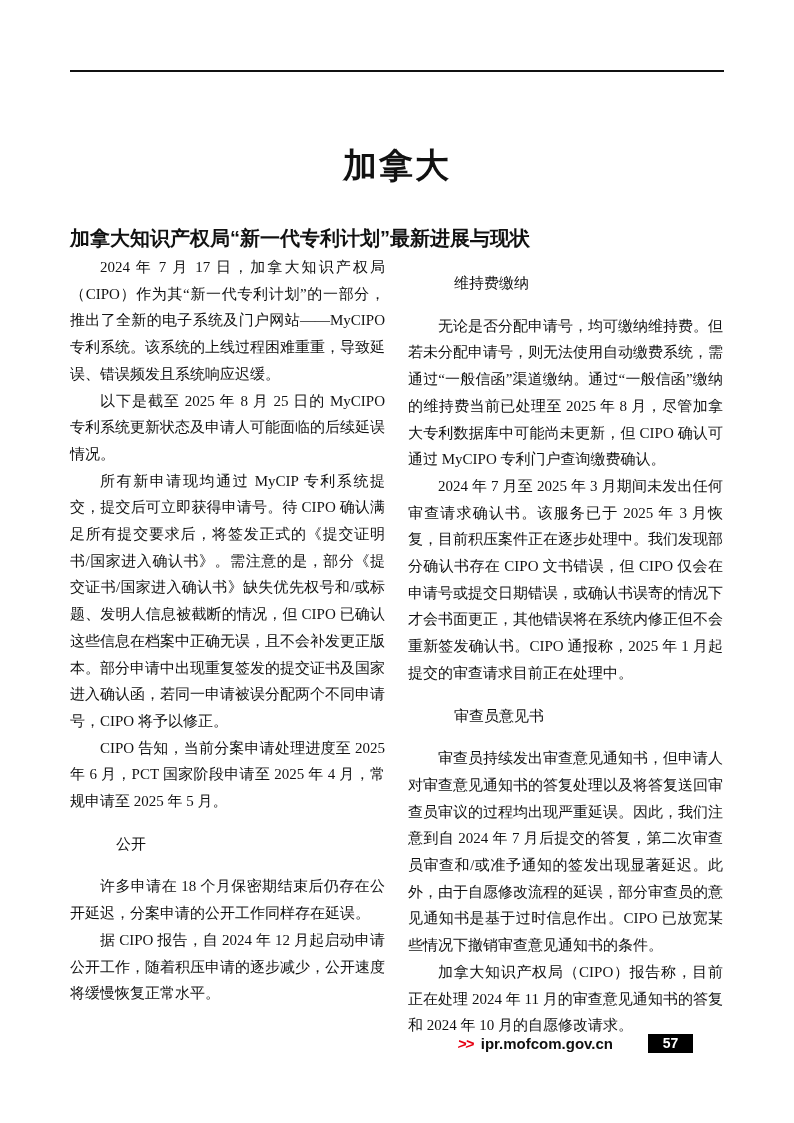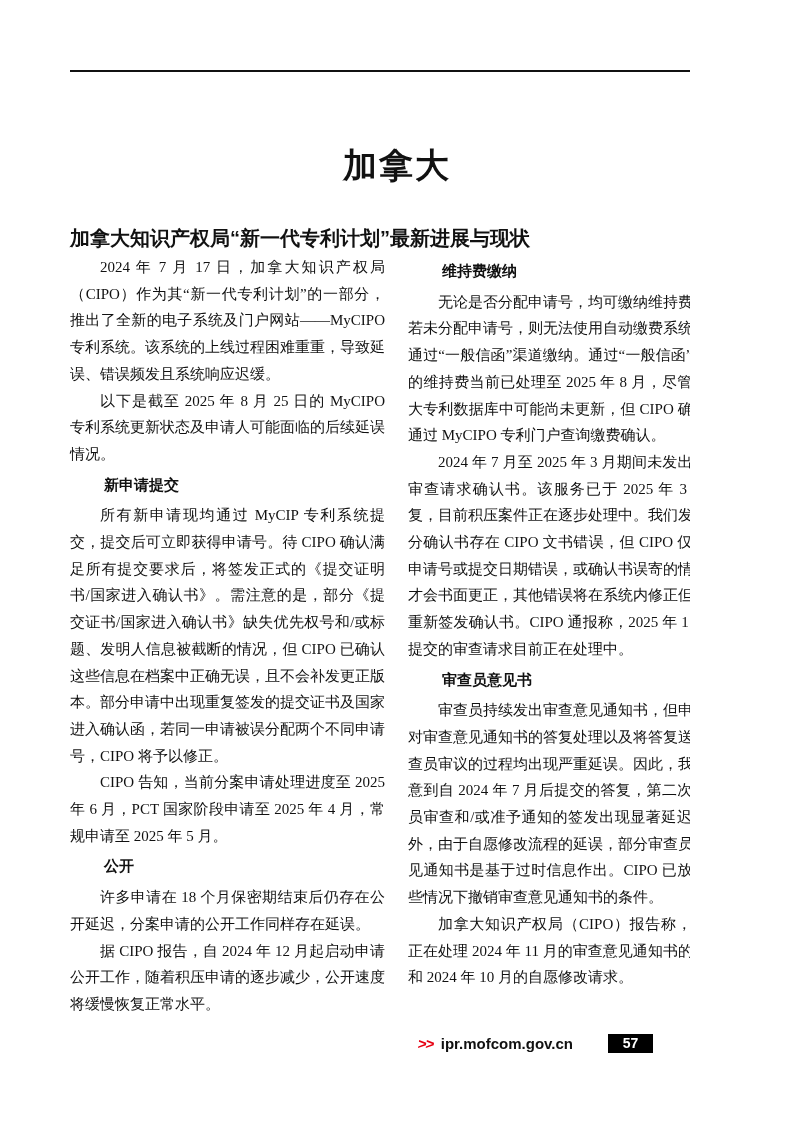--- a/index.html
+++ b/index.html
@@ -3,20 +3,21 @@
 <meta charset="utf-8">
 <style>
   html,body{margin:0;padding:0;}
   .page{
     position:relative;
     width:690px;height:1123px;
     background:#ffffff;
     color:var(--ink,#111);
     font-family:"Liberation Serif","DejaVu Serif",serif;
     overflow:hidden;
+    padding-left:40px;
   }
   .top-rule{
     position:absolute;left:70px;top:70px;
     width:654px;height:2px;background:var(--ink,#111);
   }
   .country-title{
     position:absolute;left:70px;top:142px;width:654px;
     text-align:center;
     font-family:"Liberation Sans","DejaVu Sans",sans-serif;
     font-weight:600;font-size:34px;line-height:1.4;
@@ -30,21 +31,21 @@
   .columns{
     position:absolute;left:70px;top:254px;width:654px;
     display:flex;gap:23px;
   }
   .col{
     width:315px;flex:0 0 315px;
     font-size:15px;line-height:26.7px;
     text-align:justify;text-justify:inter-ideograph;
   }
   .col .para{margin:0;text-indent:2em;}
-  .col .subhead{margin:4px;text-indent:2em;font-weight:700;}
+  .col .subhead{margin:16px;text-indent:2em;font-weight:400;}
   .footer{
     position:absolute;top:1032px;right:37px;height:22px;
     display:flex;align-items:center;
     font-family:"Liberation Sans","DejaVu Sans",sans-serif;
   }
   .footer .chevrons{
     color:var(--accent,#e60012);
     font-weight:700;font-size:15px;
     letter-spacing:-1px;transform:skewX(-8deg);
     margin-right:7px;
@@ -67,21 +68,20 @@
   <div class="top-rule"></div>
 
   <div class="country-title">加拿大</div>
 
   <div class="article-heading">加拿大知识产权局“新一代专利计划”最新进展与现状</div>
 
   <div class="columns">
     <div class="col" id="col-left">
         <div class="para">2024 年 7 月 17 日，加拿大知识产权局（CIPO）作为其“新一代专利计划”的一部分，推出了全新的电子系统及门户网站——MyCIPO 专利系统。该系统的上线过程困难重重，导致延误、错误频发且系统响应迟缓。</div>
         <div class="para">以下是截至 2025 年 8 月 25 日的 MyCIPO 专利系统更新状态及申请人可能面临的后续延误情况。</div>
-        <div class="subhead">新申请提交</div>
         <div class="para">所有新申请现均通过 MyCIP 专利系统提交，提交后可立即获得申请号。待 CIPO 确认满足所有提交要求后，将签发正式的《提交证明书/国家进入确认书》。需注意的是，部分《提交证书/国家进入确认书》缺失优先权号和/或标题、发明人信息被截断的情况，但 CIPO 已确认这些信息在档案中正确无误，且不会补发更正版本。部分申请中出现重复签发的提交证书及国家进入确认函，若同一申请被误分配两个不同申请号，CIPO 将予以修正。</div>
         <div class="para">CIPO 告知，当前分案申请处理进度至 2025 年 6 月，PCT 国家阶段申请至 2025 年 4 月，常规申请至 2025 年 5 月。</div>
         <div class="subhead">公开</div>
         <div class="para">许多申请在 18 个月保密期结束后仍存在公开延迟，分案申请的公开工作同样存在延误。</div>
         <div class="para">据 CIPO 报告，自 2024 年 12 月起启动申请公开工作，随着积压申请的逐步减少，公开速度将缓慢恢复正常水平。</div>
       </div>
     <div class="col" id="col-right">
         <div class="subhead">维持费缴纳</div>
         <div class="para">无论是否分配申请号，均可缴纳维持费。但若未分配申请号，则无法使用自动缴费系统，需通过“一般信函”渠道缴纳。通过“一般信函”缴纳的维持费当前已处理至 2025 年 8 月，尽管加拿大专利数据库中可能尚未更新，但 CIPO 确认可通过 MyCIPO 专利门户查询缴费确认。</div>
         <div class="para">2024 年 7 月至 2025 年 3 月期间未发出任何审查请求确认书。该服务已于 2025 年 3 月恢复，目前积压案件正在逐步处理中。我们发现部分确认书存在 CIPO 文书错误，但 CIPO 仅会在申请号或提交日期错误，或确认书误寄的情况下才会书面更正，其他错误将在系统内修正但不会重新签发确认书。CIPO 通报称，2025 年 1 月起提交的审查请求目前正在处理中。</div>

